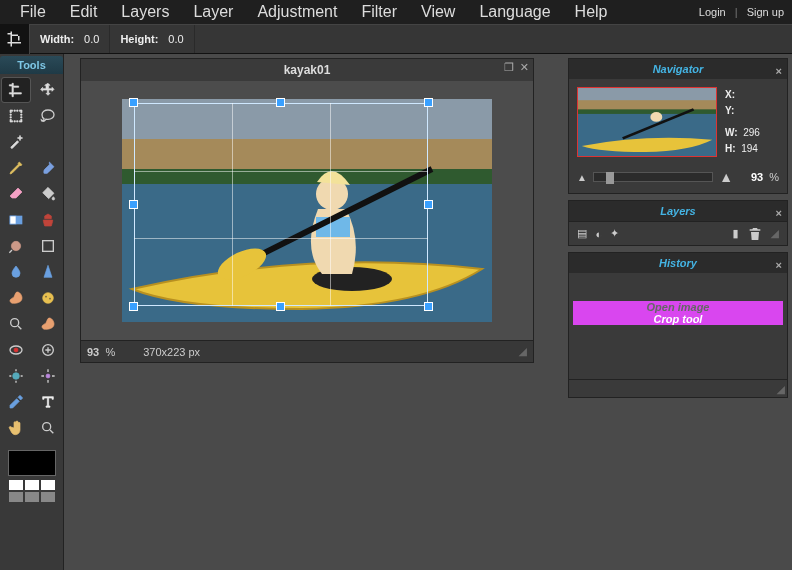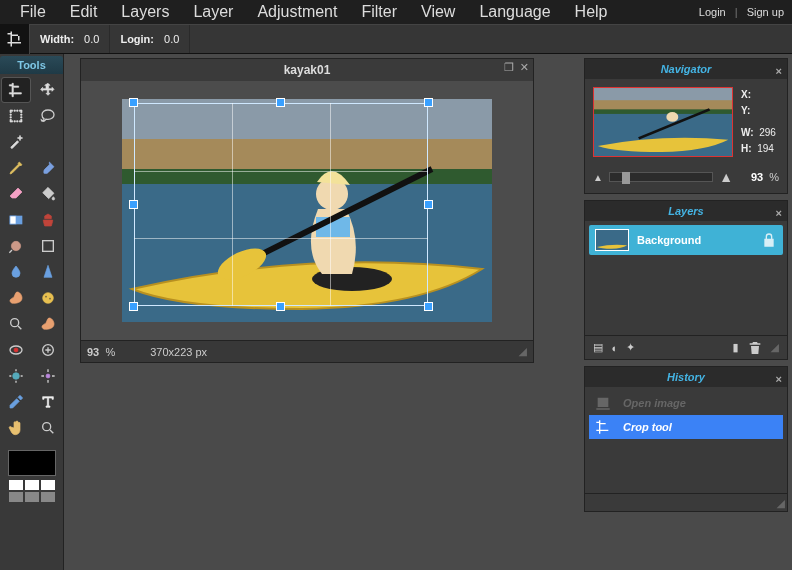--- a/index.html
+++ b/index.html
@@ -37,48 +37,48 @@
   .doc-title .name { color: #ddd; font-weight: bold; font-size: 12px; }
   .doc-title .wicons { position: absolute; right: 4px; top: 2px; display: flex; gap: 6px; color: #aaa; }
   .canvas-wrap { background: #4c4c4c; padding: 18px; }
   .canvas { position: relative; width: 370px; height: 223px; margin: 0 auto; }
   .photo { width: 100%; height: 100%; display: block; }
   
   .crop { position: absolute; left: 12px; top: 4px; right: 64px; bottom: 16px; }
   .crop .outline { position: absolute; inset: 0; border: 1px solid #cfe8ff; }
   .crop .grid-line { position: absolute; background: rgba(255,255,255,0.5); }
   .crop .handle { position: absolute; width: 9px; height: 9px; background: #39a0ff; border: 1px solid #fff; }
-  .doc-status { display: flex; align-items: center; height: 22px; background: #383838; border-top: 1px solid #222; padding: 0 6px; gap: 35px; }
+  .doc-status { display: flex; align-items: center; height: 22px; background: #383838; border-top: 1px solid #222; padding: 0 6px; gap: 28px; }
   .doc-status .resize { margin-left: auto; color: #666; }
 
   .panels { width: 224px; background: #4a4a4a; padding: 4px 4px 4px 0; display: flex; flex-direction: column; gap: 6px; overflow: hidden; }
-  .panel { background: #3a3a3a; border: 1px solid #222; margin-left: 16px; }
+  .panel { background: #3a3a3a; border: 1px solid #222; }
   .panel-title { height: 20px; background: #2b2b2b; position: relative; text-align: center; line-height: 20px; color: #44b4e4; font-size: 11px; font-weight: bold; font-style: italic; }
   .panel-title .x { position: absolute; right: 5px; top: 2px; color: #aaa; font-style: normal; font-weight: bold; cursor: pointer; }
   .nav-body { display: flex; padding: 8px; gap: 8px; }
   .nav-thumb { width: 140px; height: 70px; border: 1px solid #d33; }
   .nav-info { font-size: 10px; color: #eee; line-height: 16px; }
   .nav-info b { font-weight: bold; }
   .nav-slider { display: flex; align-items: center; padding: 4px 8px 8px; gap: 6px; }
   .slider-track { flex: 1; height: 10px; background: #2b2b2b; border: 1px solid #555; position: relative; }
   .slider-knob { position: absolute; left: 12px; top: -1px; width: 8px; height: 12px; background: #999; }
   .nav-slider .tri { color: #ccc; font-size: 10px; }
   .nav-slider .tri.big { font-size: 14px; }
   .nav-slider .zoom { color: #fff; font-weight: bold; width: 24px; text-align: right; }
 
   .layer-row { display: flex; align-items: center; height: 30px; background: #3fb2d6; color: #fff; padding: 0 6px; gap: 8px; margin: 4px; border-radius: 2px; font-weight: bold; }
   .layer-thumb { width: 34px; height: 22px; border: 1px solid #fff; background: #6a6a6a; }
   .layer-lock { margin-left: auto; opacity: .8; }
   .layer-tools { display: flex; align-items: center; gap: 8px; height: 24px; padding: 0 8px; border-top: 1px solid #222; color: #ccc; }
   .layer-tools .gap { flex: 1; }
 
   .hist-body { padding: 4px; }
-  .hist-item { display: flex; align-items: center; height: 24px; padding: 0 6px; gap: 12px; font-size: 11px; font-style: italic; font-weight: bold; }
+  .hist-item { display: flex; align-items: center; height: 24px; padding: 0 6px; gap: 24px; font-size: 11px; font-style: italic; font-weight: bold; flex-direction: column; }
   .hist-item.dim { color: #666; }
-  .hist-item.active { background: #3b82f6; color: #fff; }
+  .hist-item.active { background: #d946ef; color: #fff; justify-content: flex-end; }
   .hist-foot { height: 18px; border-top: 1px solid #222; position: relative; }
   .hist-foot .grip { position: absolute; right: 2px; bottom: 1px; color: #666; }
 
   svg { display: block; }
   .ico { width: 16px; height: 16px; }
   .ico18 { width: 18px; height: 18px; }
 </style>
 </head>
 <body>
 
@@ -104,21 +104,21 @@
   <div class="tool-chip">
     <svg class="ico18" viewBox="0 0 24 24">
         <path fill="#ddd" d="M6 2h2v4h8v2H8v8h12v2H8v4H6v-4H2v-2h4V6H2V4h4V2zm10 6v6h2V8h-2z"></path>
       </svg>
   </div>
   <div class="group">
     <label>Width:</label>
     <span class="num">0.0</span>
   </div>
   <div class="group">
-    <label>Login:</label>
+    <label>Height:</label>
     <span class="num">0.0</span>
   </div>
 </div>
 
 <div class="main">
 
   <div class="toolbox">
     <div class="title">Tools</div>
     <div class="tool-grid" id="tool-grid">
         <div class="tool active">
@@ -371,34 +371,20 @@
         <span class="zoom">93</span>
         <span>%</span>
       </div>
     </div>
 
     <div class="panel">
       <div class="panel-title">
         <span>Layers</span>
         <span class="x">×</span>
       </div>
-      <div style="min-height:110px">
-        <div class="layer-row">
-          <svg class="layer-thumb" viewBox="0 0 370 223" preserveAspectRatio="none">
-            <rect width="370" height="223" fill="#3a6a88"></rect>
-            <path d="M10 190 Q185 150 360 170 Q300 208 180 210 Q60 210 10 190 Z" fill="#e7c33a"></path>
-          </svg>
-          <span>Background</span>
-          <span class="layer-lock">
-            <svg class="ico" viewBox="0 0 24 24">
-                <path fill="#fff" d="M12 2a5 5 0 0 0-5 5v3H5v12h14V10h-2V7a5 5 0 0 0-5-5zm-3 8V7a3 3 0 1 1 6 0v3H9z"></path>
-              </svg>
-          </span>
-        </div>
-      </div>
       <div class="layer-tools">
         <span>▤</span>
         <span>◐</span>
         <span>✦</span>
         <span class="gap"></span>
         <span>▮</span>
         <span>
           <svg class="ico" viewBox="0 0 24 24">
               <path fill="#ccc" d="M9 3h6l1 2h4v2H4V5h4l1-2zM6 9h12l-1 12H7L6 9z"></path>
             </svg>

